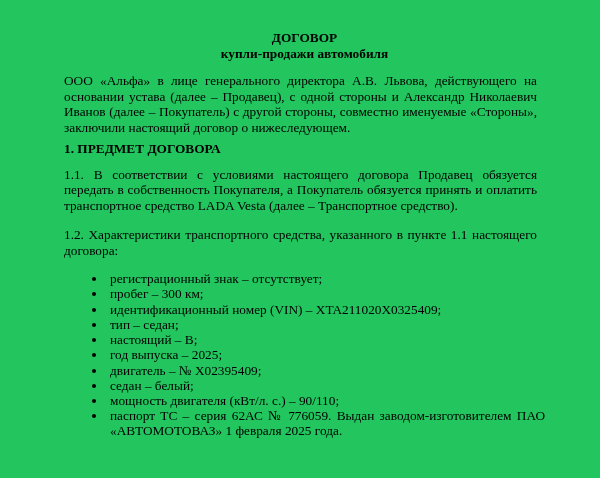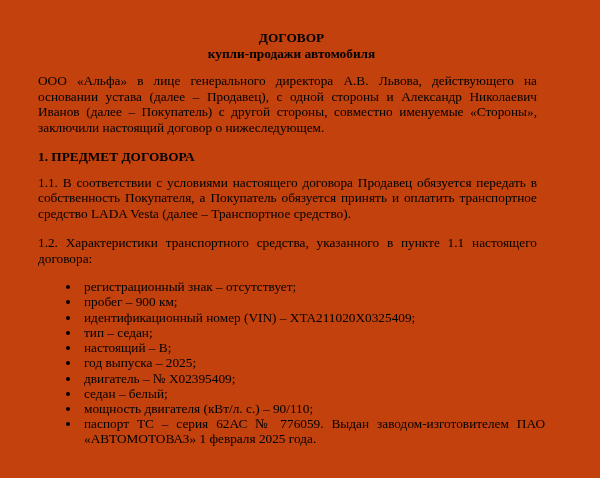--- a/index.html
+++ b/index.html
@@ -9,26 +9,26 @@
   }
   body {
     width: 600px;
     height: 478px;
     overflow: hidden;
   }
   .page {
     box-sizing: border-box;
     width: 600px;
     height: 478px;
-    padding: 30px 55px 0 38px;
+    padding: 30px 55px 0 64px;
     font-family: "Liberation Serif", "DejaVu Serif", serif;
     font-size: 13.3px;
     line-height: 15.5px;
     color: #000000;
-    background: #c2410c;
+    background: #22c55e;
   }
   .doc-title {
     margin: 0;
     text-align: center;
     font-size: 13.3px;
     font-weight: bold;
     line-height: 15.6px;
   }
   .doc-title .title-line {
     display: block;
@@ -36,21 +36,21 @@
   .place-date {
     display: flex;
     justify-content: space-between;
     margin-top: 15px;
   }
   .para {
     margin: 12px 8px 0 0;
     text-align: justify;
   }
   .section-heading {
-    margin: 14px 0 0 0;
+    margin: 6px 0 0 0;
     font-size: 13.3px;
     font-weight: bold;
     line-height: 15.6px;
   }
   .clause-first {
     margin-top: 10px;
   }
   .clause-next {
     margin-top: 14px;
   }
@@ -79,21 +79,21 @@
   <p class="para">ООО «Альфа» в лице генерального директора А.В. Львова, действующего на основании устава (далее – Продавец), с одной стороны и Александр Николаевич Иванов (далее – Покупатель) с другой стороны, совместно именуемые «Стороны», заключили настоящий договор о нижеследующем.</p>
 
   <h2 class="section-heading">1. ПРЕДМЕТ ДОГОВОРА</h2>
 
   <p class="para clause-first">1.1. В соответствии с условиями настоящего договора Продавец обязуется передать в собственность Покупателя, а Покупатель обязуется принять и оплатить транспортное средство LADA Vesta (далее – Транспортное средство).</p>
 
   <p class="para clause-next">1.2. Характеристики транспортного средства, указанного в пункте 1.1 настоящего договора:</p>
 
   <ul class="specs">
     <li class="spec-item">регистрационный знак – отсутствует;</li>
-    <li class="spec-item">пробег – 900 км;</li>
+    <li class="spec-item">пробег – 300 км;</li>
     <li class="spec-item">идентификационный номер (VIN) – XTA211020X0325409;</li>
     <li class="spec-item">тип – седан;</li>
     <li class="spec-item">настоящий – B;</li>
     <li class="spec-item">год выпуска – 2025;</li>
     <li class="spec-item">двигатель – № X02395409;</li>
     <li class="spec-item">седан – белый;</li>
     <li class="spec-item">мощность двигателя (кВт/л. с.) – 90/110;</li>
     <li class="spec-item">паспорт ТС – серия 62АС № 776059. Выдан заводом-изготовителем ПАО «АВТОМОТОВАЗ» 1 февраля 2025 года.</li>
   </ul>
 

